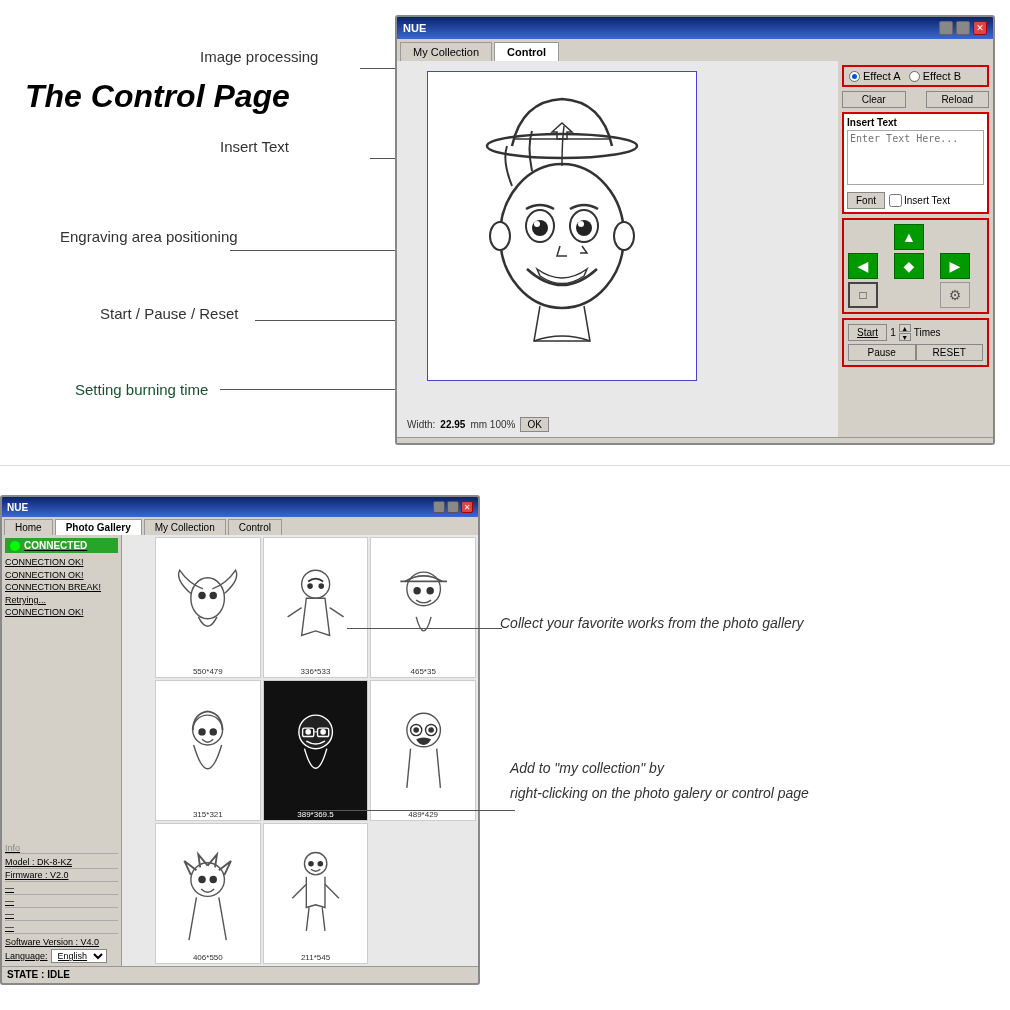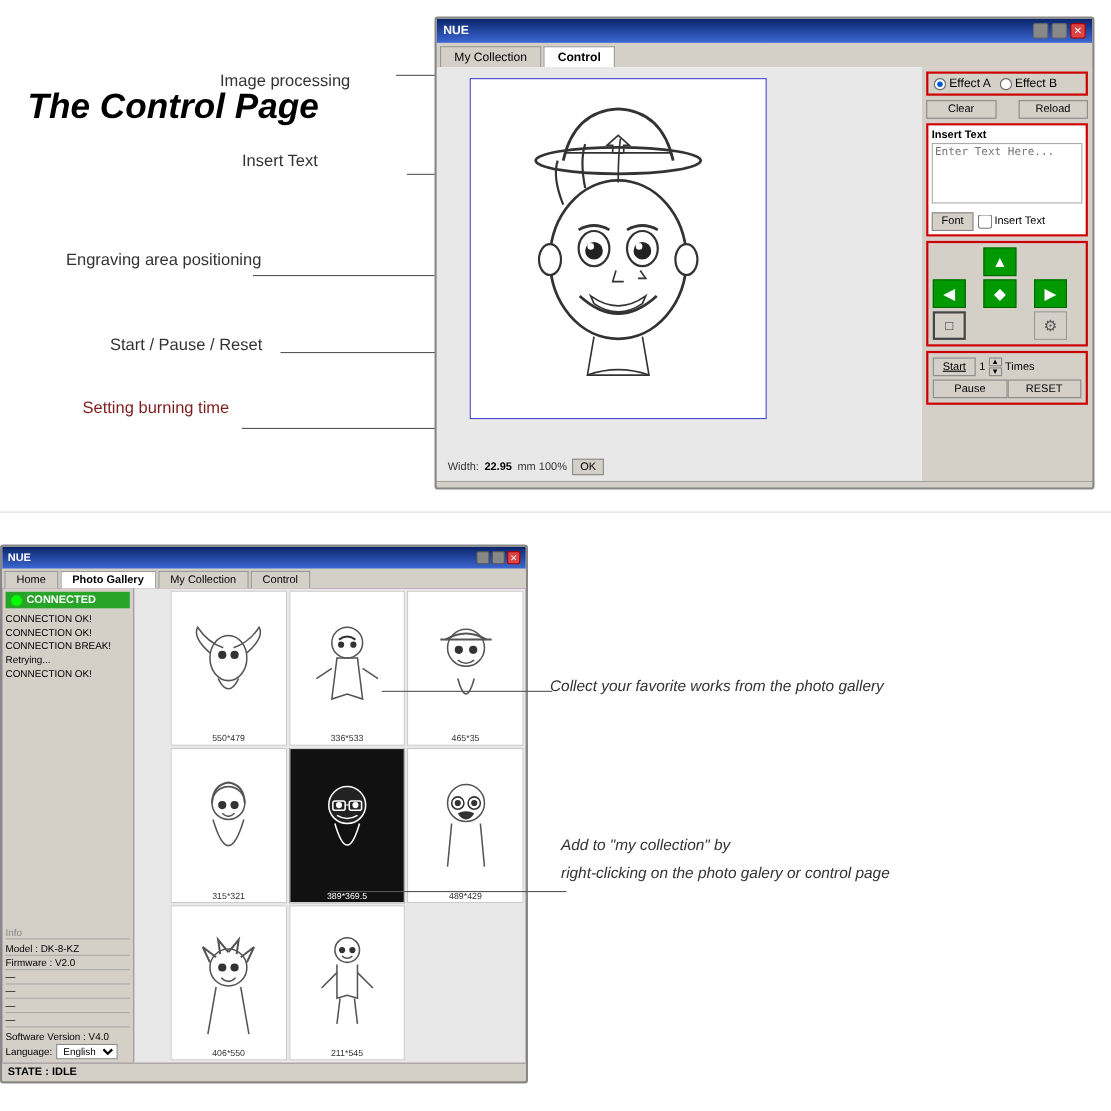--- a/index.html
+++ b/index.html
@@ -27,21 +27,21 @@
       top: 78px;
       left: 25px;
       font-size: 32px;
       font-style: italic;
       font-weight: bold;
       color: #000;
     }
 
     .label-image-processing {
       position: absolute;
-      top: 65px;
+      top: 48px;
       left: 200px;
       font-size: 15px;
       color: #333;
     }
 
     .label-insert-text {
       position: absolute;
       top: 138px;
       left: 220px;
       font-size: 15px;
@@ -59,24 +59,24 @@
     .label-start-pause {
       position: absolute;
       top: 305px;
       left: 100px;
       font-size: 15px;
       color: #333;
     }
 
     .label-burning-time {
       position: absolute;
-      top: 362px;
+      top: 381px;
       left: 75px;
       font-size: 15px;
-      color: #7f1d1d;
+      color: #14532d;
       text-align: right;
     }
 
     
     .ann-line {
       position: absolute;
       background: #555;
       height: 1px;
     }
 
@@ -493,21 +493,22 @@
 
     .sw-tab2.active {
       background: #ffffff;
       font-weight: bold;
     }
 
     
     .sw-body2 {
       display: flex;
       height: calc(100% - 55px);
-      background: #701a75;
+      background: #1d4ed8;
+      text-decoration: underline;
     }
 
     .sw-sidebar2 {
       width: 120px;
       background: #d4d0c8;
       border-right: 1px solid #999;
       display: flex;
       flex-direction: column;
       padding: 3px;
       gap: 3px;

